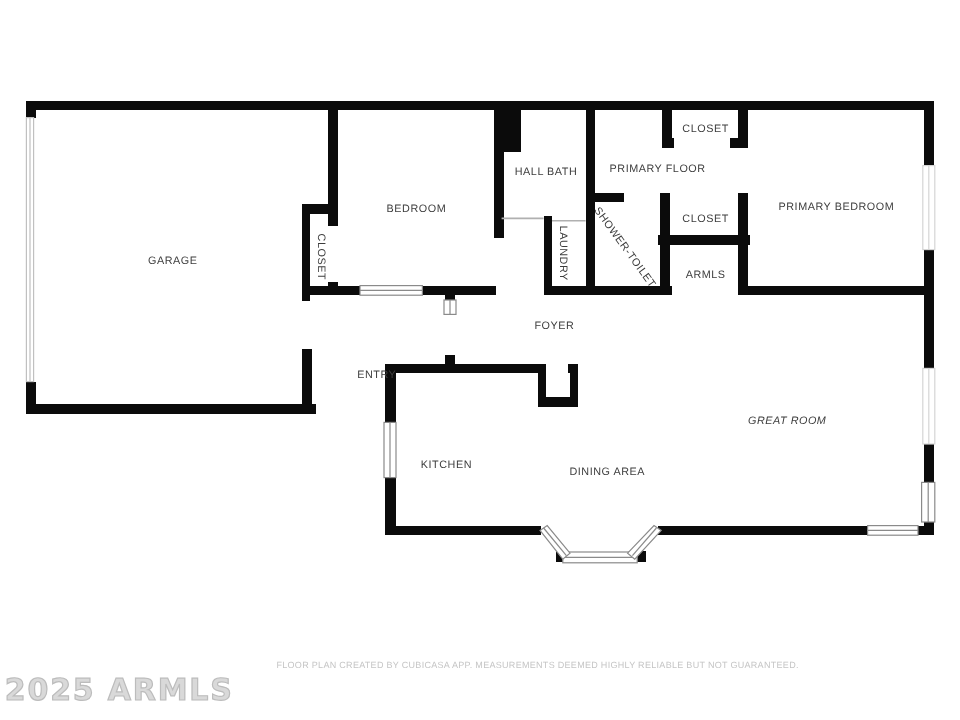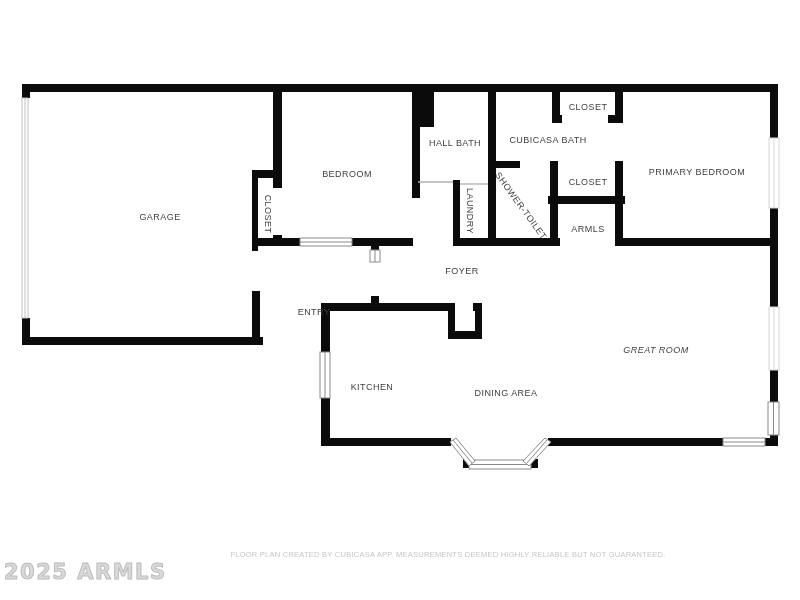--- a/index.html
+++ b/index.html
@@ -9,21 +9,21 @@
   }
   #plan-svg{position:absolute;left:0;top:0;}
   .room-label{
     position:absolute;font-size:9px;color:#3d3d3d;letter-spacing:.45px;
     white-space:nowrap;transform:translate(-50%,-50%);
     font-family:"Liberation Sans", sans-serif;
   }
   .room-label.v{transform:translate(-50%,-50%) rotate(90deg);}
   .room-label.diag{transform:translate(-50%,-50%) rotate(54deg);}
   #watermark{
-    position:absolute;left:4px;top:560px;font-size:21px;font-weight:700;
+    position:absolute;left:4px;top:560px;font-size:25px;font-weight:700;
     letter-spacing:1.5px;color:#d9d9d9;-webkit-text-stroke:1px #bcbcbc;
     font-family:"DejaVu Sans", sans-serif;
   }
   #disclaimer{
     position:absolute;left:50%;top:550px;transform:translateX(-50%);
     font-size:7.5px;color:#c5c5c5;letter-spacing:.25px;white-space:nowrap;margin-left:48px;
   }
 </style>
 </head>
 <body>
@@ -135,25 +135,25 @@
       <rect x="22" y="98" width="6" height="220" stroke="#c0c0c0"></rect>
       <line x1="25" y1="98" x2="25" y2="318" stroke="#c0c0c0"></line>
     </g>
 
     <g stroke="#b0b0b0" stroke-width="1.3">
       <line x1="418" y1="182" x2="453" y2="182"></line>
       <line x1="460" y1="184" x2="488" y2="184"></line>
     </g>
   </svg>
 
-  <div class="room-label" style="left:160px;top:217px;">GARAGE</div>
+  <div class="room-label" style="left:144px;top:217px;">GARAGE</div>
   <div class="room-label v" style="left:268px;top:214px;">CLOSET</div>
   <div class="room-label" style="left:347px;top:174px;">BEDROOM</div>
   <div class="room-label" style="left:455px;top:143px;">HALL BATH</div>
-  <div class="room-label" style="left:548px;top:140px;">CUBICASA BATH</div>
+  <div class="room-label" style="left:548px;top:140px;">PRIMARY FLOOR</div>
   <div class="room-label" style="left:588px;top:107px;">CLOSET</div>
   <div class="room-label" style="left:697px;top:172px;text-align:center;">PRIMARY BEDROOM</div>
   <div class="room-label" style="left:588px;top:182px;">CLOSET</div>
   <div class="room-label diag" style="left:521px;top:206px;">SHOWER-TOILET</div>
   <div class="room-label v" style="left:470px;top:211px;">LAUNDRY</div>
   <div class="room-label" style="left:588px;top:229px;">ARMLS</div>
   <div class="room-label" style="left:314px;top:281px;margin-top:31px;">ENTRY</div>
   <div class="room-label" style="left:462px;top:271px;text-align:right;">FOYER</div>
   <div class="room-label" style="left:372px;top:387px;">KITCHEN</div>
   <div class="room-label" style="left:506px;top:393px;">DINING AREA</div>

